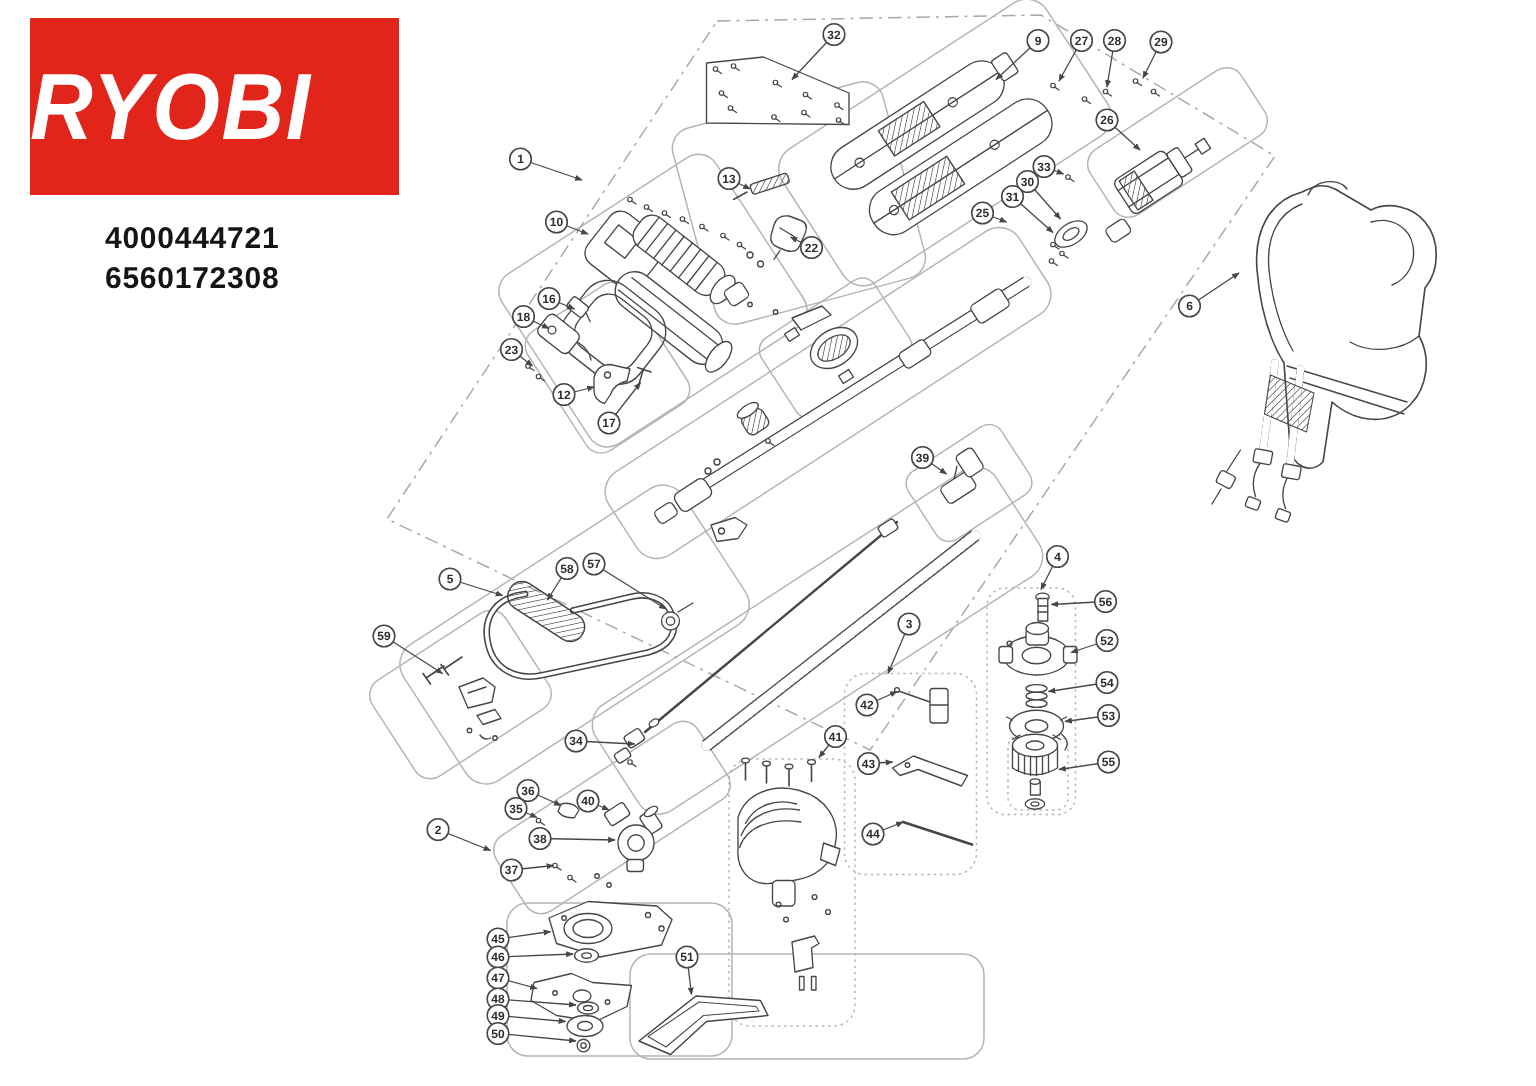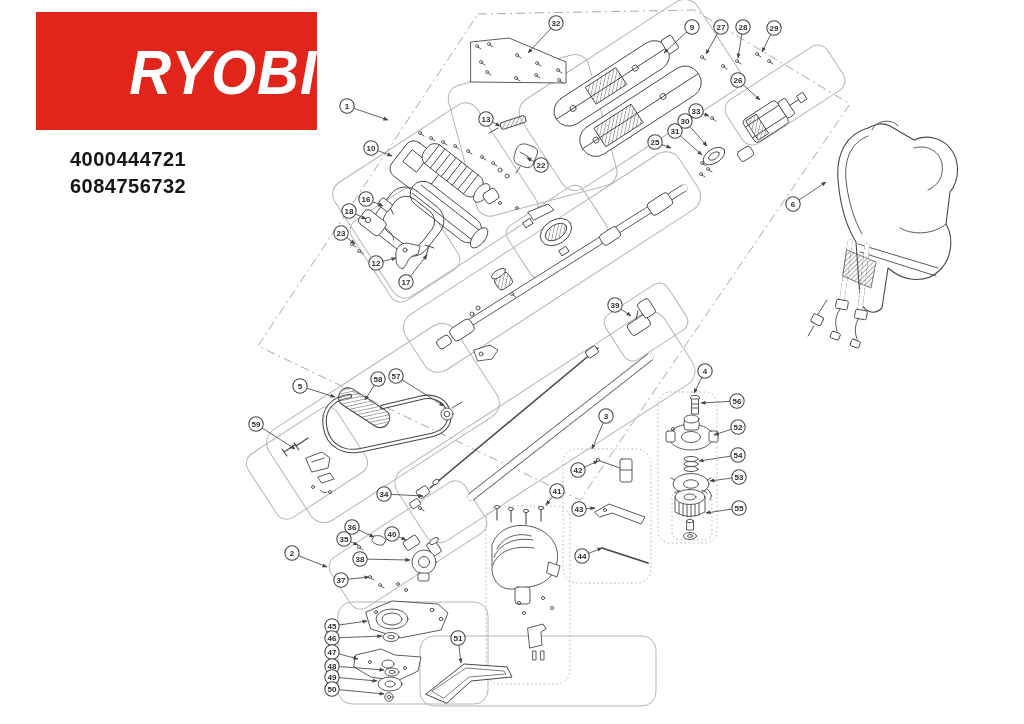--- a/index.html
+++ b/index.html
@@ -2,22 +2,22 @@
 <html><head>
 <meta charset="utf-8">
 <style>
   html,body { margin:0; padding:0; background:#ffffff; }
   .page {
     position:relative; width:1024px; height:724px; background:#fff;
     overflow:hidden; font-family:"Liberation Sans", sans-serif;
   }
   .page svg.diagram { position:absolute; left:0; top:0; }
   .brand {
-    position:absolute; left:20px; top:12px; width:281px; height:118px;
-    background:var(--logo-bg,#e1251b); display:flex; align-items:center; justify-content:flex-end;margin-left:16px;
+    position:absolute; left:20px; top:12px; width:246px; height:118px;
+    background:var(--logo-bg,#e1251b); display:flex; align-items:center; justify-content:flex-start;
   }
   .brand .logo-text {
     color:var(--logo-fg,#fff); font-style:italic; font-weight:900;
     font-size:58px; letter-spacing:1px; transform:scaleY(1.08);
   }
   .models { position:absolute; left:70px; top:146px; color:#151515; }
   .models div { font-size:20px; line-height:27px; letter-spacing:0.5px;font-weight:bold; }
   .gbox { fill:none; stroke:var(--gbox,#b5b5b5); stroke-width:1; }
   .gbox.dotted { stroke-dasharray:1.6 2.6; }
   .boundary path { fill:none; stroke:#a9a9a9; stroke-width:1; stroke-dasharray:9 4 2 4; stroke-linejoin:round; }
@@ -31,21 +31,21 @@
 </head>
 <body>
 
 <div class="page" style="--logo-bg: #e1251b; --logo-fg: #ffffff; --line: #474747; --gbox: #b5b5b5;">
 
   <div class="brand">
     <span class="logo-text">RYOBI</span>
   </div>
   <div class="models">
     <div>4000444721</div>
-    <div>6084756732</div>
+    <div>6560172308</div>
   </div>
 
   <svg class="diagram" width="1024" height="724" viewBox="0 0 1024 724">
     <defs>
       <pattern id="hatch" width="3.4" height="3.4" patternUnits="userSpaceOnUse" patternTransform="rotate(45)">
         <line x1="0" y1="0" x2="0" y2="3.4" stroke="#5a5a5a" stroke-width="1"></line>
       </pattern>
       <marker id="arr" markerWidth="7" markerHeight="7" refX="5.4" refY="3" orient="auto">
         <path d="M0,0.6 L6,3 L0,5.4 Z" fill="#474747"></path>
       </marker>

